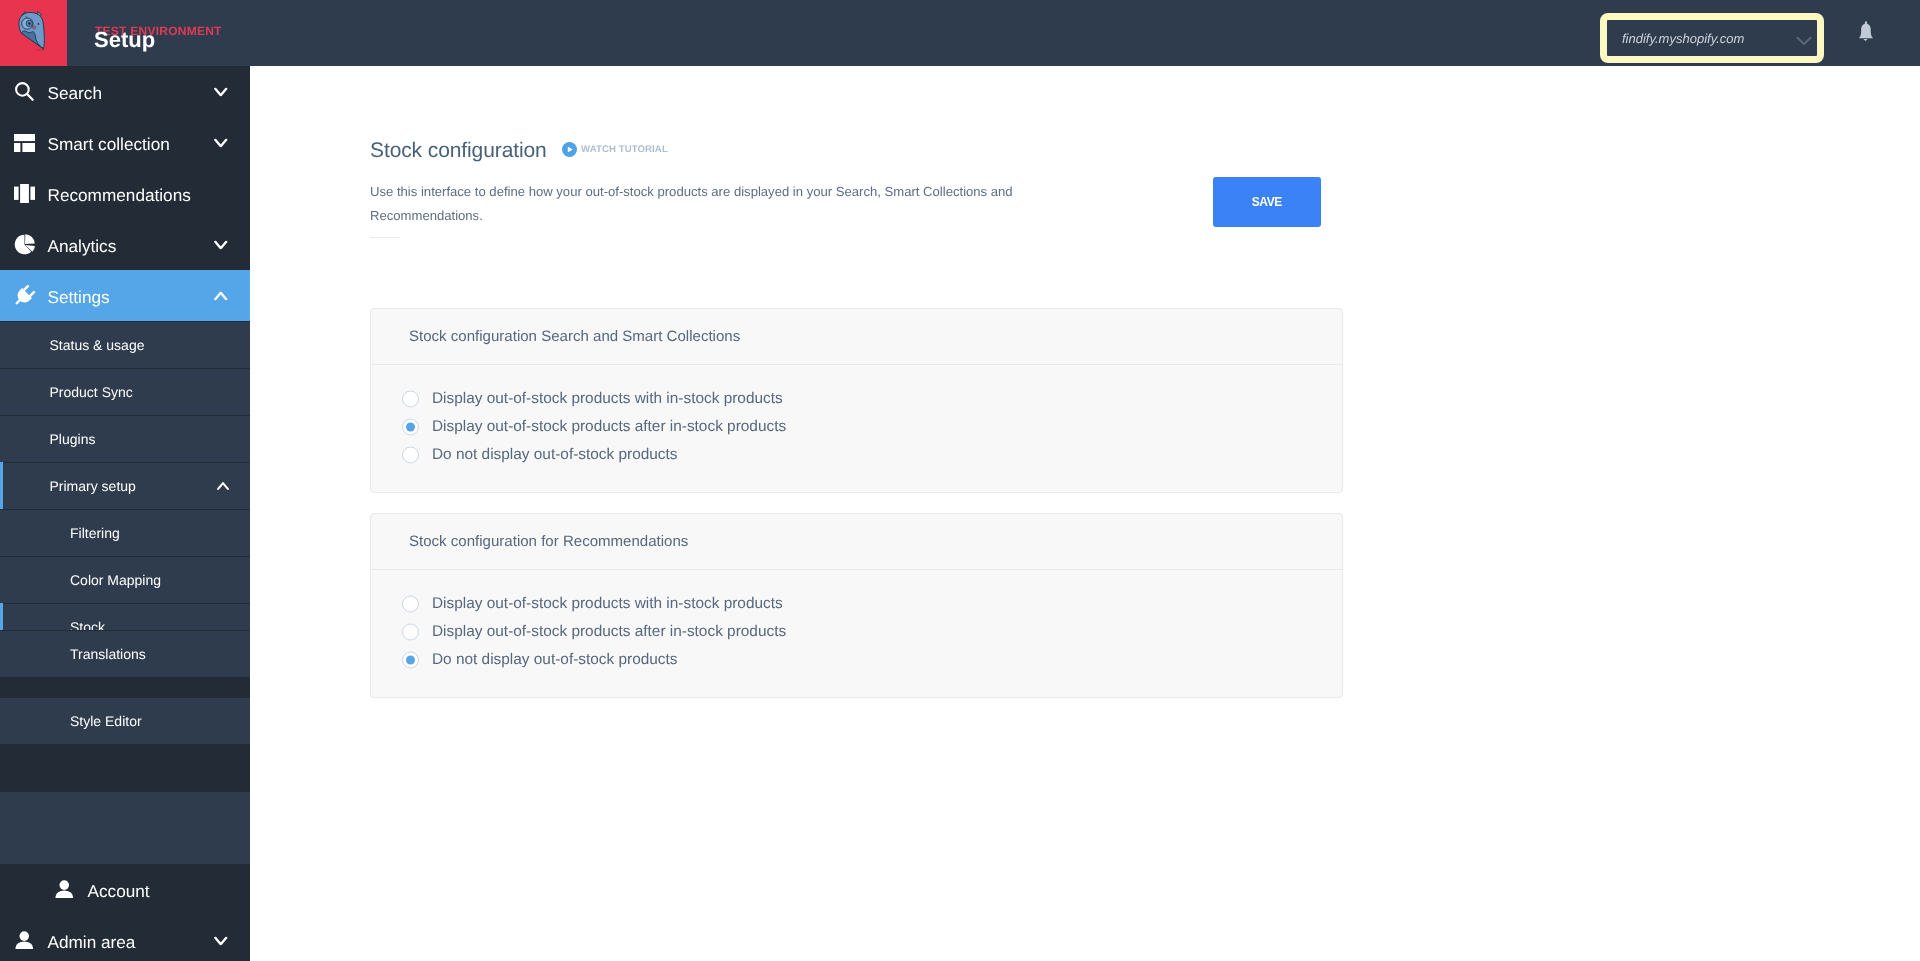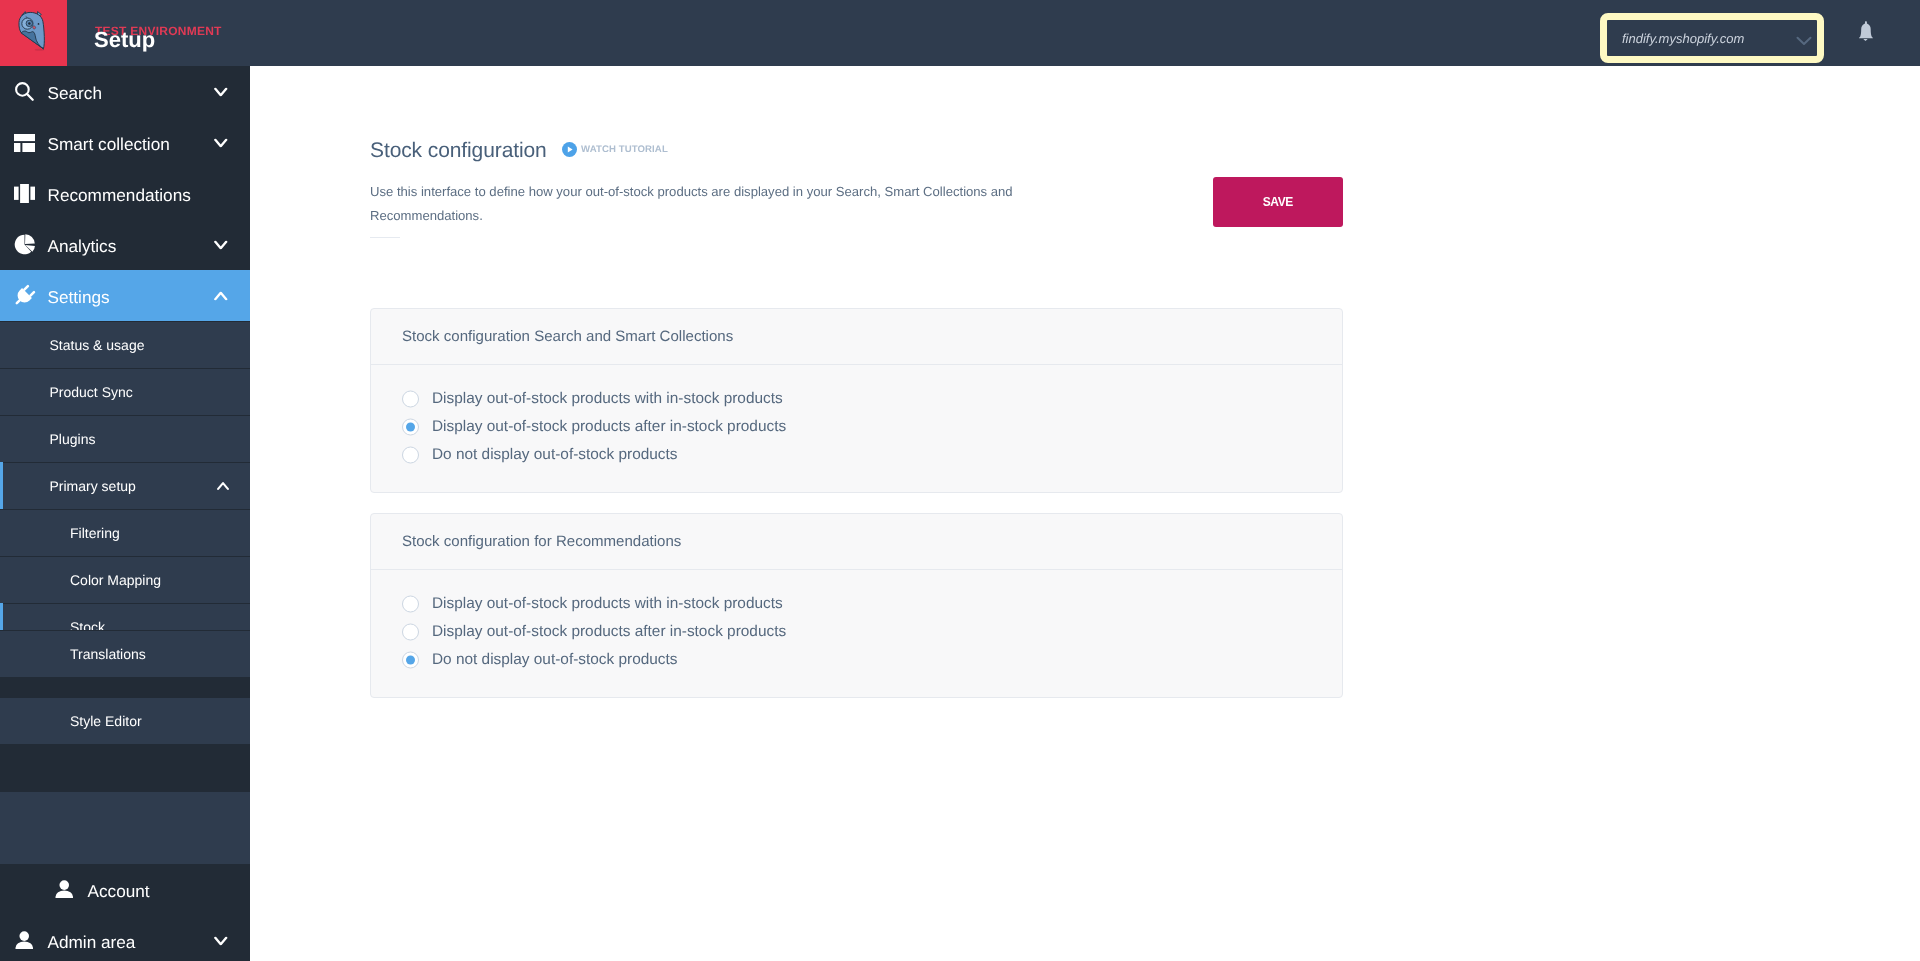--- a/index.html
+++ b/index.html
@@ -53,29 +53,29 @@
   .page-title{position:absolute;left:120px;top:71px;font-size:21px;color:#49607a;
               line-height:28px;letter-spacing:-.1px;white-space:nowrap;}
   .tutorial{position:absolute;left:312px;top:76px;height:15px;white-space:nowrap;}
   .tutorial .pic{position:absolute;left:0;top:0;}
   .tutorial .lbl{position:absolute;left:19px;top:1px;font-size:9.6px;font-weight:700;
                  letter-spacing:.1px;color:#aebed0;line-height:14px;}
   .page-desc{position:absolute;left:120px;top:114px;width:650px;font-size:13.1px;
              line-height:24px;color:#5c6e83;}
   .desc-rule{position:absolute;left:120px;top:171px;width:30px;height:1px;background:#e6eaf0;}
 
-  .save-btn{position:absolute;left:963px;top:111px;width:130px;height:50px;background:#be185d;
+  .save-btn{position:absolute;left:963px;top:111px;width:108px;height:50px;background:#3b82f6;
             border-radius:3px;color:#fff;font-size:12px;font-weight:700;letter-spacing:-0.35px;text-indent:-0.35px;
             display:flex;align-items:center;justify-content:center;border:0;
             font-family:"Liberation Sans",sans-serif;}
 
   .card{position:absolute;left:120px;width:973px;border:1px solid #e6e9ee;border-radius:4px;
         background:#f8f8f9;box-sizing:border-box;}
   .card-head{height:55px;border-bottom:1px solid #e6e9ee;position:relative;}
-  .card-head .t{position:absolute;left:31px;top:50%;transform:translateY(-50%);
+  .card-head .t{position:absolute;left:38px;top:50%;transform:translateY(-50%);
                 font-size:15.05px;color:#55687e;line-height:20px;white-space:nowrap;}
   .radio-row{position:absolute;left:0;height:28px;width:100%;}
   .radio{position:absolute;left:31px;top:50%;transform:translateY(-50%);
          width:17px;height:17px;border-radius:50%;border:1.1px solid #ccd6e2;background:#fff;
          box-sizing:border-box;}
   .radio.on::after{content:"";position:absolute;left:2.6px;top:2.6px;width:9.6px;height:9.6px;
                    border-radius:50%;background:#55a6e8;}
   .radio-row .lbl{position:absolute;left:61px;top:50%;transform:translateY(-50%);
                   font-size:15.4px;color:#55687e;line-height:20px;white-space:nowrap;}
 </style>

